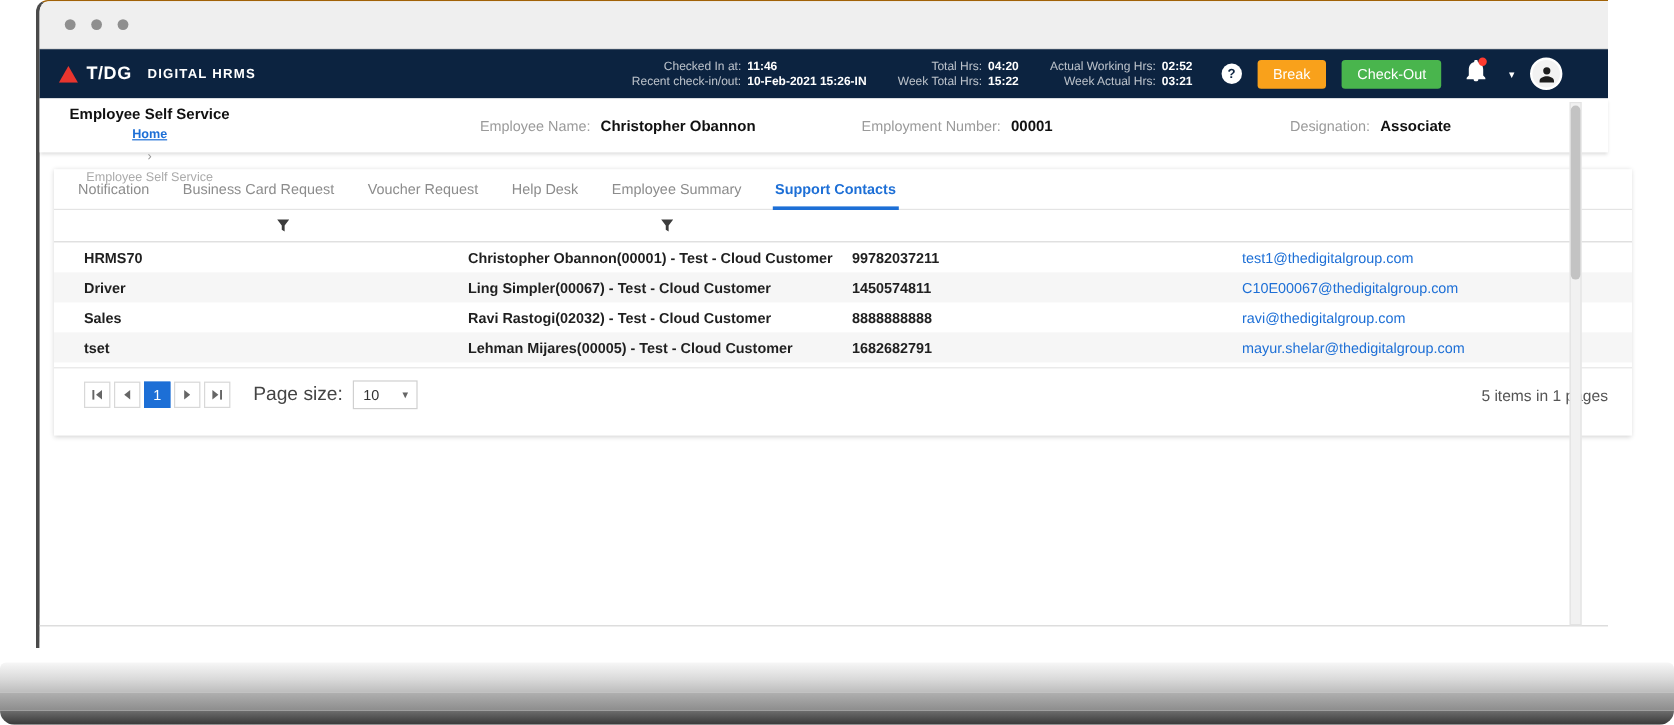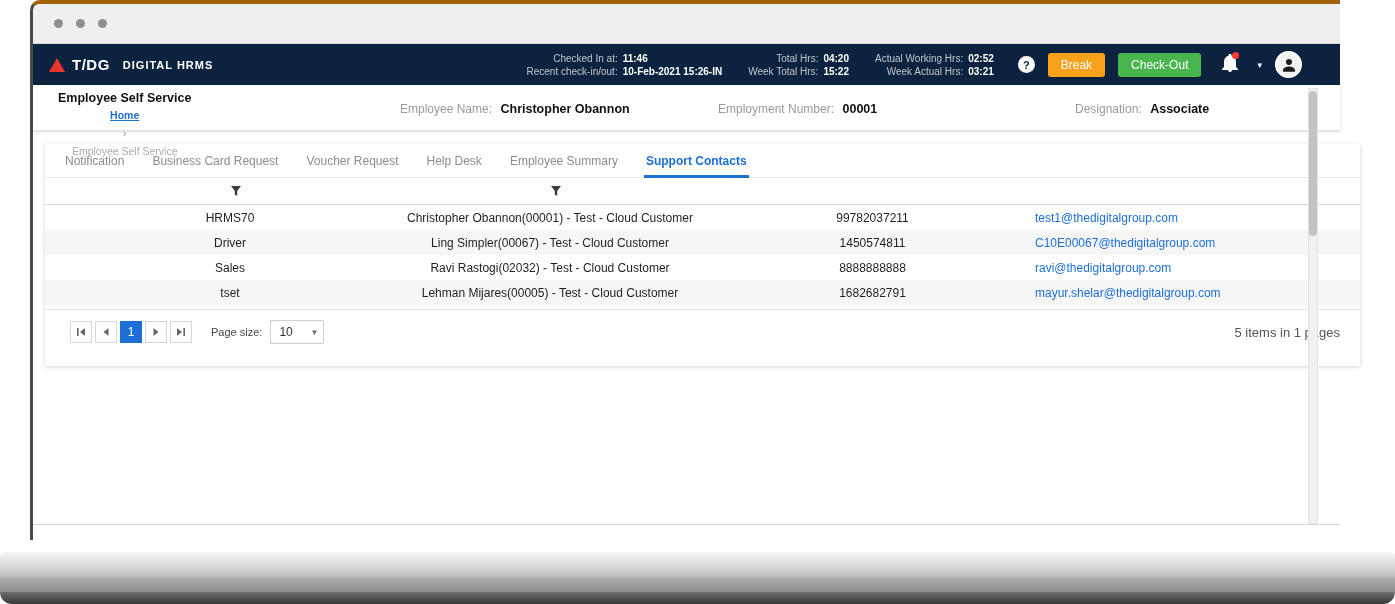--- a/index.html
+++ b/index.html
@@ -1,21 +1,21 @@
 <!DOCTYPE html>
 <html><head>
 <meta charset="utf-8">
 <style>
   * { margin:0; padding:0; box-sizing:border-box; }
   html,body { width:1395px; height:604px; }
   body { font-family:"Liberation Sans", sans-serif; background:#fff; position:relative; overflow:hidden; }
 
   
   .screen { position:absolute; left:30px; top:0; width:1310px; height:540px; background:#fff;
-            border-left:3px solid #4a4a4a; border-top:4px solid #a16207; border-top-left-radius:10px; }
+            border-left:3px solid #4a4a4a; border-top:1px solid #a16207; border-top-left-radius:10px; }
   .chrome { height:40px; background:#efefef; border-top-left-radius:9px; border-bottom:1px solid #dcdcdc;
             display:flex; align-items:center; padding-left:21px; gap:13px; }
   .dot { width:9px; height:9px; border-radius:50%; background:#8f8f8f; }
 
   
   .topbar { height:41px; background:#0C2340; display:flex; align-items:center; padding:0 38px 0 16px; color:#fff; }
   .brand { display:flex; align-items:center; gap:7px; }
   .logo-text { font-size:15px; font-weight:bold; letter-spacing:.5px; }
   .app-name { font-size:11px; font-weight:bold; letter-spacing:1px; margin-left:6px; }
   .stats { margin-left:auto; display:flex; gap:26px; align-items:center; }
@@ -56,28 +56,28 @@
   .tab { font-size:12px; color:#8c8c8c; display:flex; align-items:center; position:relative; cursor:pointer; white-space:nowrap; }
   .tab.active { color:#1D6FD6; font-weight:bold; }
   .tab.active::after { content:""; position:absolute; left:-2px; right:-2px; bottom:-1px; height:3px; background:#1D6FD6; }
 
   .grid-cols { display:grid; grid-template-columns:320px 320px 325px 1fr; align-items:center; padding-left:25px; }
   .thead { height:34px; color:#8f8f8f; font-size:12px; }
   .tfilter { height:27px; border-bottom:1px solid #d9d9d9; }
   .funnel { margin-left:160px; display:inline-flex; cursor:pointer; }
   .trow { height:25px; font-size:12px; }
   .trow.alt { background:#f6f6f6; }
-  .c-bold { font-weight:normal; color:#1f1f1f;text-align:center; }
+  .c-bold { font-weight:bold; color:#1f1f1f; }
   .c-email { color:#1D6FD6; text-decoration:none; cursor:pointer; }
 
   .pager { display:flex; align-items:center; border-top:1px solid #e5e5e5; margin-top:4px; padding:10px 20px 0 25px; }
   .pg-btn { width:22px; height:22px; border:1px solid #d8d8d8; background:#fff; display:flex; align-items:center;
             justify-content:center; margin-right:3px; cursor:pointer; }
   .pg-active { background:#1D6FD6; border-color:#1D6FD6; color:#fff; font-size:12px; }
-  .pg-size-label { margin-left:16px; font-size:11px; color:#444; }
+  .pg-size-label { margin-left:16px; font-size:16px; color:#444; }
   .size-select { margin-left:8px; width:54px; height:24px; border:1px solid #d0d0d0; display:flex; align-items:center; cursor:pointer; background:#fff; }
   .size-value { flex:1; padding-left:8px; font-size:12px; color:#333; }
   .size-caret { width:18px; text-align:center; font-size:8px; color:#666; }
   .pg-summary { margin-left:auto; font-size:13px; color:#555; }
 
   
   .v-scrollbar { position:absolute; right:22px; top:84px; width:10px; height:436px; background:#f1f1f1;
                  border:1px solid #e3e3e3; z-index:5; }
   .v-thumb { position:absolute; left:0; top:2px; width:8px; height:145px; background:#c3c3c3; border-radius:4px; cursor:grab; }
 

